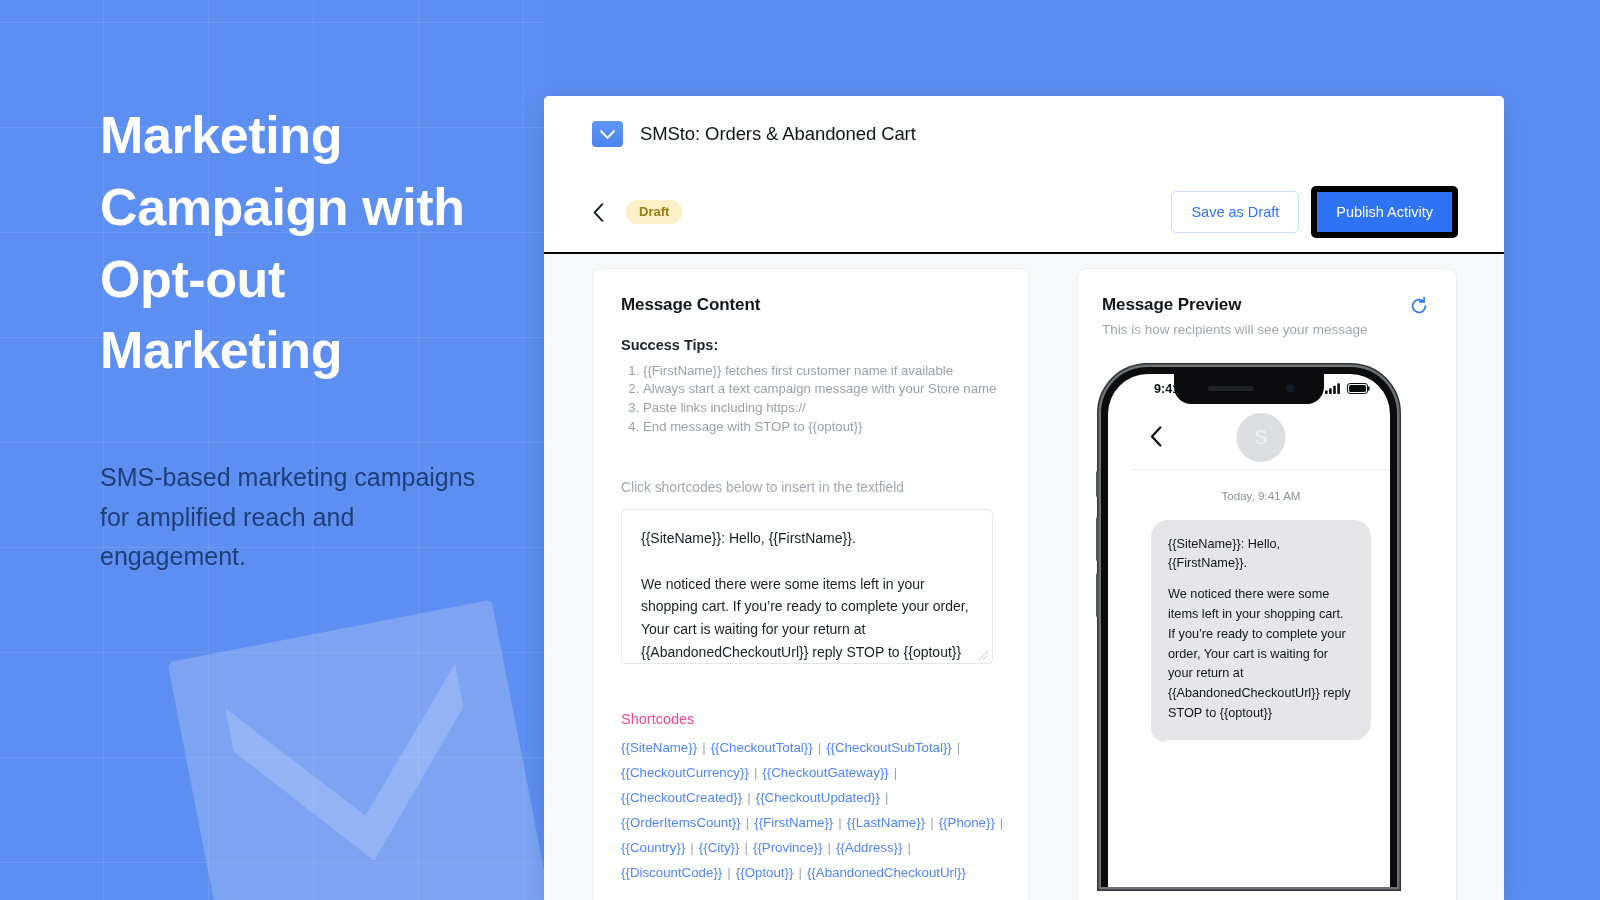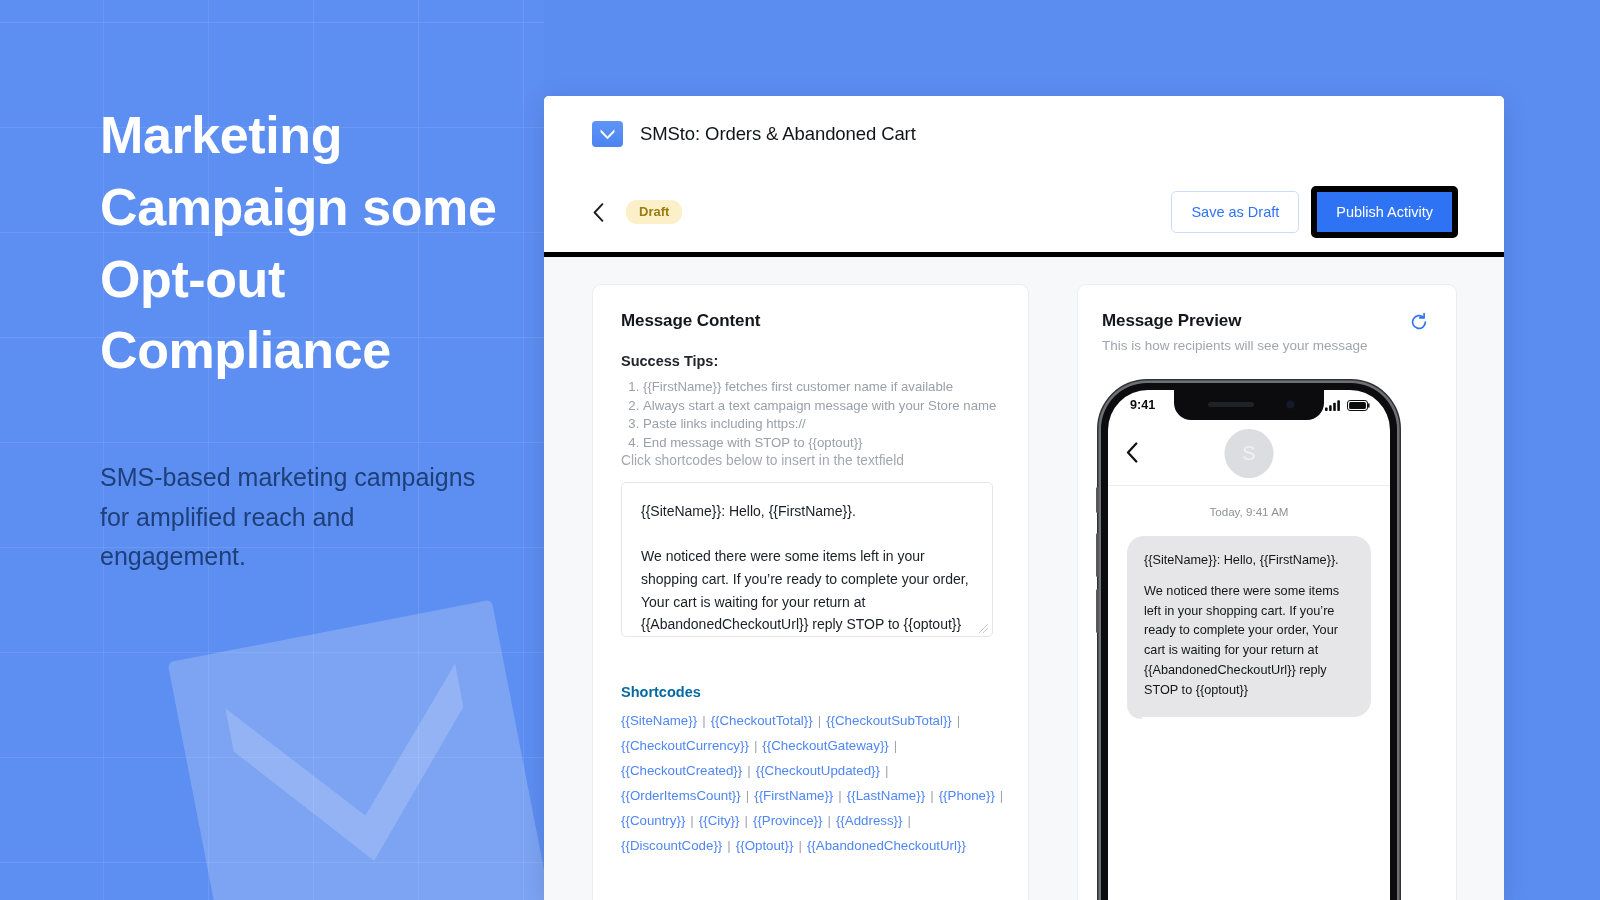--- a/index.html
+++ b/index.html
@@ -107,23 +107,23 @@
     background:#fff; color:#2f73f5; border:1px solid #cddcfb;
   }
   #publish-btn{
     background:#2f73f5; color:#fff; border:6px solid #000000;
   }
 
   
   #content-area{
     position:absolute; left:0; top:156px; right:0; bottom:0;
     background:#f7f8fa;
-    border-top:5px solid #000000;
+    border-top:2px solid #000000;
     padding:27px 24px 0 48px;
-    display:flex; gap:24px;
+    display:flex; gap:24px;align-items:center;
   }
 
   .card{
     background:#fff; border:1px solid #ebedf0; border-radius:9px;
   }
 
   
   #message-content-card{
     width:437px; flex:0 0 auto; position:relative;
     padding:26px 28px 0 28px; height:646px; overflow:hidden;
@@ -133,39 +133,39 @@
   }
   #success-tips-label{
     margin-top:22px; font-size:14.5px; font-weight:bold; color:#20242b;
   }
   #success-tips-list{
     margin:9px 0 0 0; padding-left:22px;
     color:#9aa0a9; font-size:13.2px; line-height:1.42;
   }
   #success-tips-list li{ margin:0; padding:0; }
   #insert-hint{
-    font-size:13.8px; color:#a2a7b0;
+    margin-top:44px; font-size:13.8px; color:#a2a7b0;
   }
   #message-textarea{
     margin-top:14px; width:372px; height:155px;
     border:1px solid #e4e6ea; border-radius:5px;
     background:#fff;
     padding:17px 19px 12px 19px;
     font-size:14px; line-height:1.62; color:#1a1e25;
     font-family:"Liberation Sans", sans-serif;
     resize:none; overflow:hidden;
     display:block;
   }
   #textarea-wrap{ position:relative; width:372px; }
   #textarea-grip{
     position:absolute; right:5px; bottom:4px; width:9px; height:9px;
     pointer-events:none; opacity:.45;
   }
   #shortcodes-label{
-    margin-top:47px; font-size:14.5px; color:#0369a1;font-weight:bold;
+    margin-top:47px; font-size:14.5px; color:#ec4899;
   }
   #shortcodes-list{
     margin-top:9px; width:400px;
     font-size:13.3px; color:#4f86f3; line-height:1.88;
   }
   #shortcodes-list .sc{ cursor:pointer; }
   #shortcodes-list .sep{ color:#9fa5ae; padding:0 5px; }
 
   
   #message-preview-card{
@@ -192,21 +192,21 @@
     position:absolute; inset:0;
     background:#0c0c0e;
     border-radius:46px 46px 0 0;
     box-shadow:0 0 0 2.5px #6e7076, 0 0 0 4px #303236;
   }
   .phone-side-btn{
     position:absolute; left:-5.5px; width:3.5px; background:#56585e; border-radius:2px;
   }
   #phone-screen{
     position:absolute; left:7px; top:7px; right:7px; bottom:0;
-    background:#fff; border-radius:40px 40px 0 0; overflow:hidden;
+    background:#fff; border-radius:40px 40px 0 0; overflow:hidden;padding-left:24px;
   }
   #phone-notch{
     position:absolute; left:50%; transform:translateX(-50%); top:0;
     width:150px; height:30px; background:#0c0c0e;
     border-radius:0 0 17px 17px; z-index:4;
   }
   #notch-speaker{
     position:absolute; left:34px; top:12px; width:46px; height:5px;
     background:#212225; border-radius:3px;
   }
@@ -259,21 +259,21 @@
 
   <div id="promo-envelope">
     <div class="env-body"></div>
     <div class="env-flap">
       <svg width="250" height="250" viewBox="0 0 250 250">
         <path d="M8 18 L125 150 L242 18 L242 62 L125 196 L8 62 Z" fill="rgba(255,255,255,.17)"></path>
       </svg>
     </div>
   </div>
 
-  <div id="promo-title">Marketing Campaign some Opt-out Compliance</div>
+  <div id="promo-title">Marketing Campaign with Opt-out Marketing</div>
   <div id="promo-sub">SMS-based marketing campaigns for amplified reach and engagement.</div>
 </div>
 
 <div id="app-window">
 
   <div id="app-bar">
     <div id="app-logo">
       <svg width="17" height="12" viewBox="0 0 17 12">
         <path d="M1.6 1.3 L8.5 8.6 L15.4 1.3 L15.4 4.3 L8.5 11.2 L1.6 4.3 Z" fill="#ffffff"></path>
       </svg>

